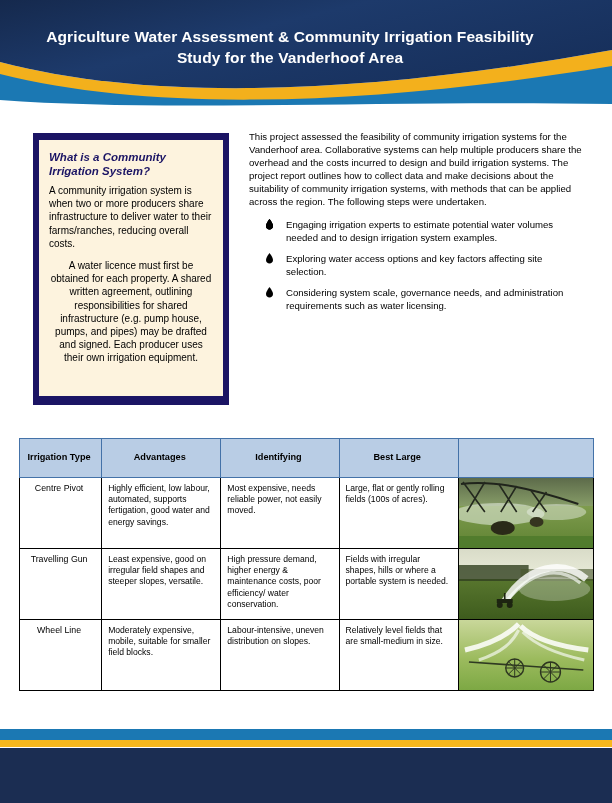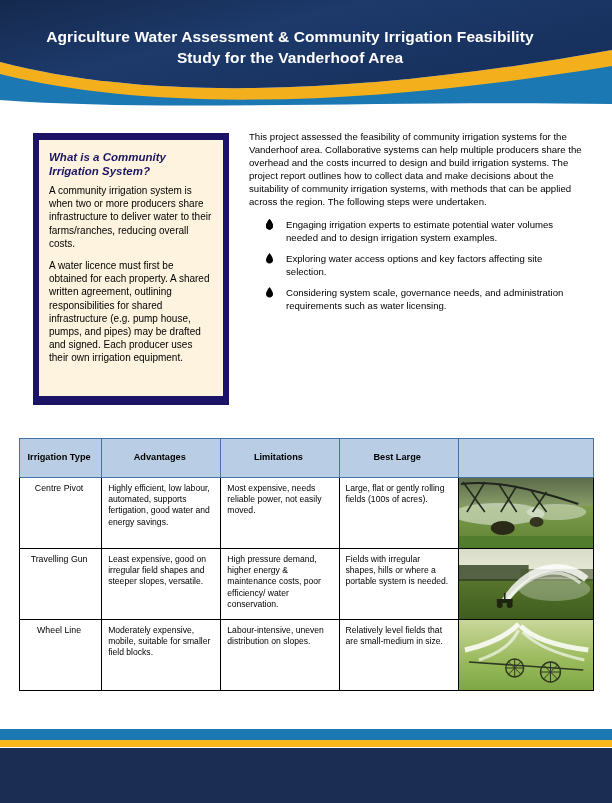--- a/index.html
+++ b/index.html
@@ -64,21 +64,21 @@
     font-size: 11.5px;
     line-height: 14px;
     margin: 0 0 6px 0;
   }
   .callout-para {
     font-size: 10px;
     line-height: 13.2px;
     margin: 0 0 9px 0;
     color: #000;
   }
-  .callout-para:last-child { margin-bottom: 0; }
+  .callout-para:last-child { margin-bottom: 0; text-align: center; }
 
   
   #intro-column {
     position: absolute;
     left: 249px;
     top: 130px;
     width: 336px;
   }
   #intro-paragraph {
     font-size: 9.6px;
@@ -273,21 +273,21 @@
     <col class="col-type">
       <col class="col-adv">
       <col class="col-lim">
       <col class="col-best">
       <col class="col-img">
   </colgroup>
   <thead>
     <tr>
       <th>Irrigation Type</th>
       <th>Advantages</th>
-      <th>Limitations</th>
+      <th>Identifying</th>
       <th>Best Large</th>
       <th class="col-head-image"></th>
     </tr>
   </thead>
   <tbody>
 
     <tr>
       <td class="cell-type">Centre Pivot</td>
       <td class="cell-text">Highly efficient, low labour, automated, supports fertigation, good water and energy savings.</td>
       <td class="cell-text">Most expensive, needs reliable power, not easily moved.</td>

